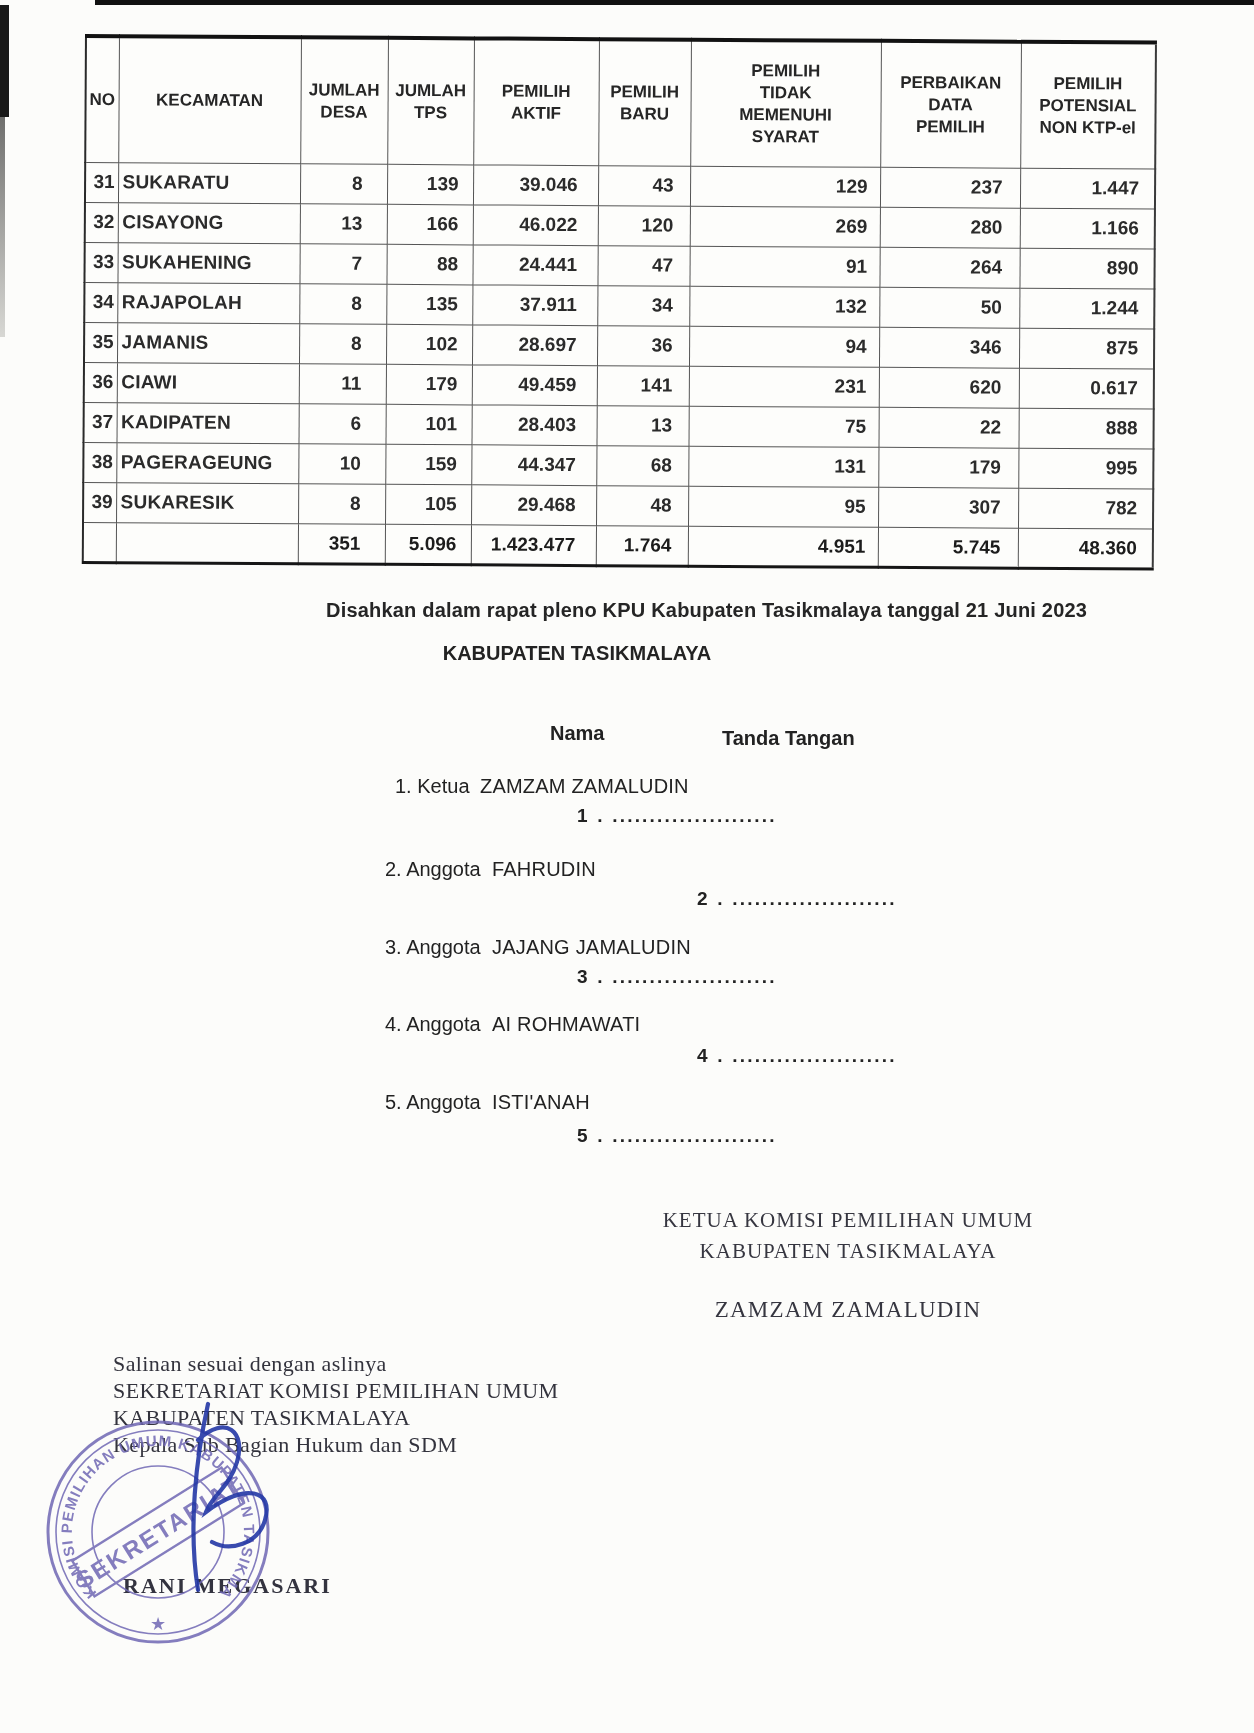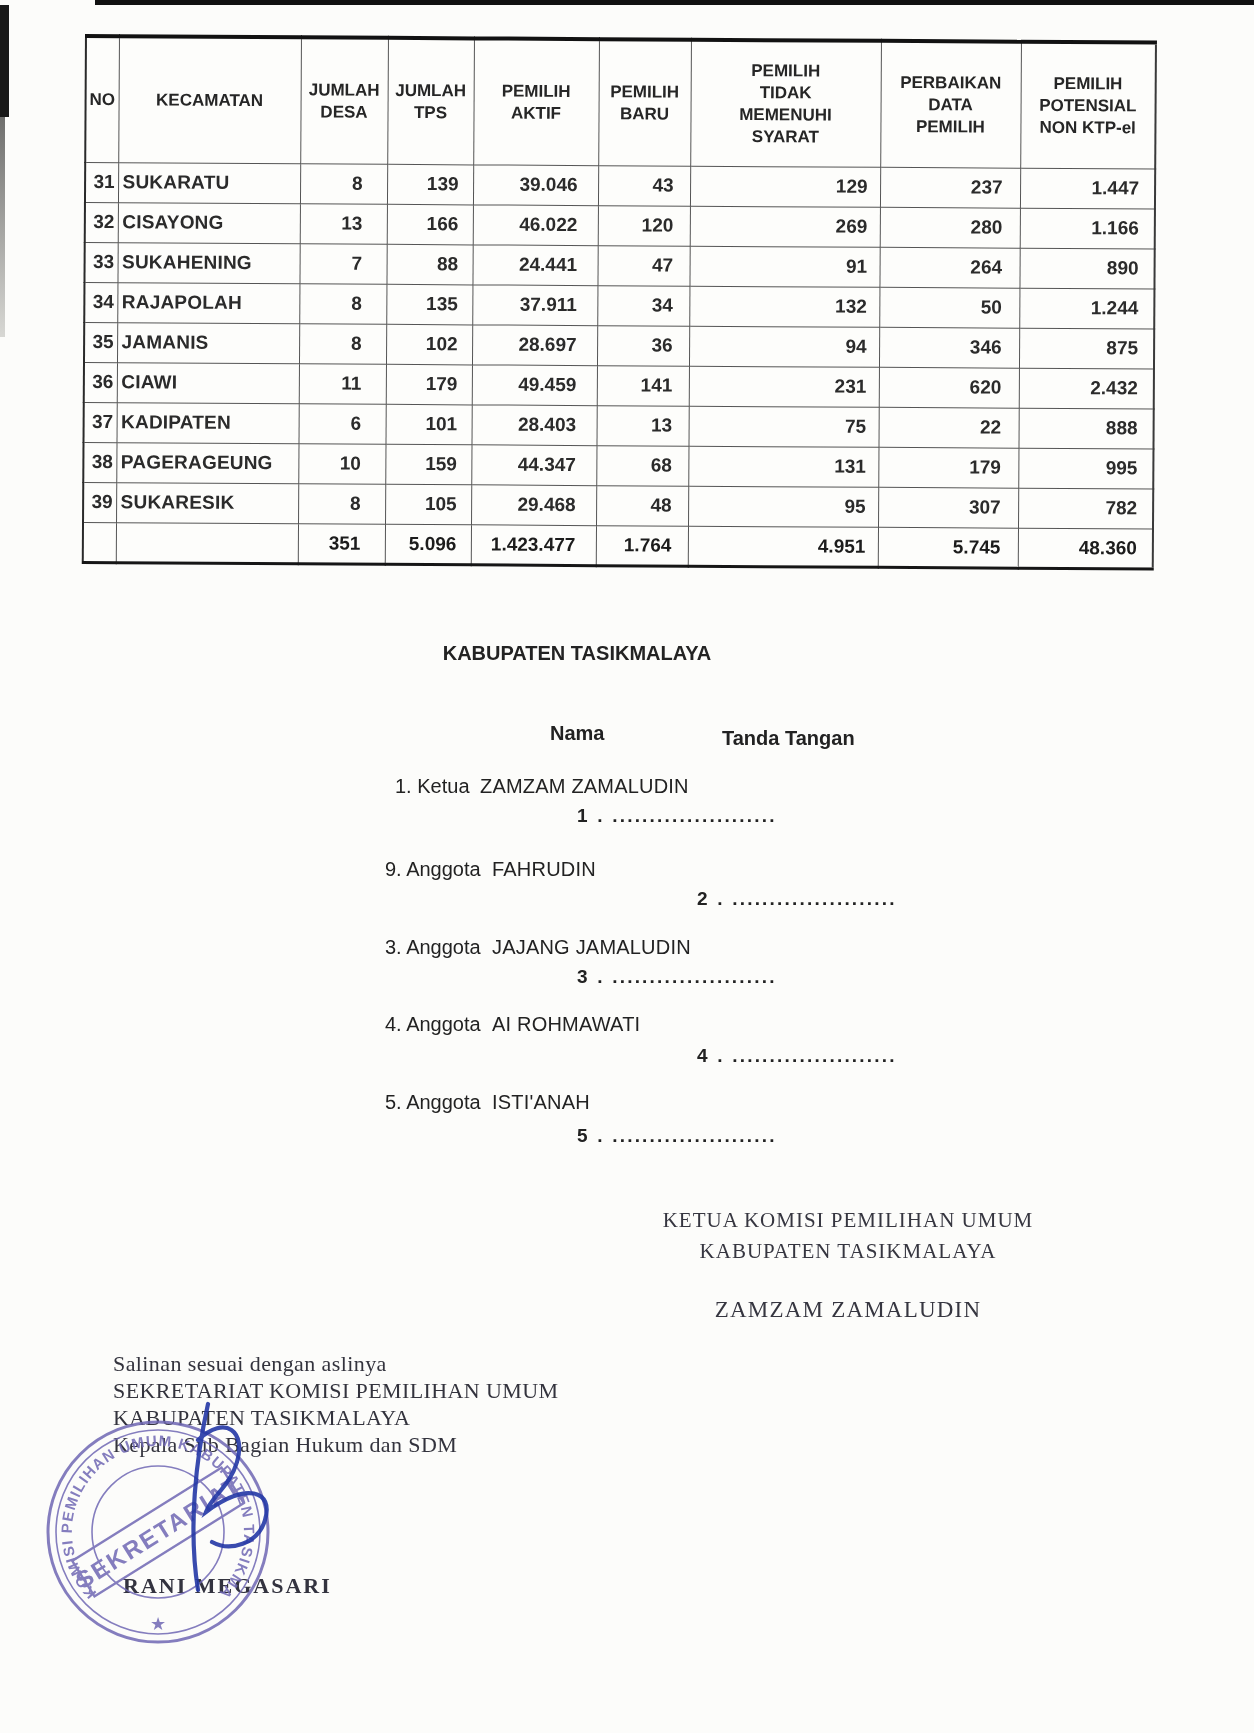--- a/index.html
+++ b/index.html
@@ -163,21 +163,21 @@
         </tr>
         <tr>
           <td class="c-no">36</td>
           <td class="c-kec">CIAWI</td>
           <td class="num p2">11</td>
           <td class="num p3">179</td>
           <td class="num p4">49.459</td>
           <td class="num p5">141</td>
           <td class="num p6">231</td>
           <td class="num p7">620</td>
-          <td class="num p8">2.432</td>
+          <td class="num p8">0.617</td>
         </tr>
         <tr>
           <td class="c-no">37</td>
           <td class="c-kec">KADIPATEN</td>
           <td class="num p2">6</td>
           <td class="num p3">101</td>
           <td class="num p4">28.403</td>
           <td class="num p5">13</td>
           <td class="num p6">75</td>
           <td class="num p7">22</td>
@@ -213,32 +213,33 @@
           <td class="num p4">1.423.477</td>
           <td class="num p5">1.764</td>
           <td class="num p6">4.951</td>
           <td class="num p7">5.745</td>
           <td class="num p8">48.360</td>
         </tr>
       </tbody>
     </table>
   </div>
 
+  <div class="abs ratify">Disahkan dalam rapat pleno KPU Kabupaten Tasikmalaya tanggal 21 Juni 2023</div>
   <div class="abs org">
     <div>KABUPATEN TASIKMALAYA</div>
   </div>
 
   <div class="abs sig-head-nama">Nama</div>
   <div class="abs sig-head-ttd">Tanda Tangan</div>
 
   <div class="abs mem-label" style="left:395px;top:775px;">1. Ketua</div>
   <div class="abs mem-name" style="left:480px;top:775px;">ZAMZAM ZAMALUDIN</div>
   <div class="abs dotline" style="left:577px;top:805px;">1 . ......................</div>
 
-  <div class="abs mem-label" style="left:385px;top:858px;">9. Anggota</div>
+  <div class="abs mem-label" style="left:385px;top:858px;">2. Anggota</div>
   <div class="abs mem-name" style="left:492px;top:858px;">FAHRUDIN</div>
   <div class="abs dotline" style="left:697px;top:888px;">2 . ......................</div>
 
   <div class="abs mem-label" style="left:385px;top:936px;">3. Anggota</div>
   <div class="abs mem-name" style="left:492px;top:936px;">JAJANG JAMALUDIN</div>
   <div class="abs dotline" style="left:577px;top:966px;">3 . ......................</div>
 
   <div class="abs mem-label" style="left:385px;top:1013px;">4. Anggota</div>
   <div class="abs mem-name" style="left:492px;top:1013px;">AI ROHMAWATI</div>
   <div class="abs dotline" style="left:697px;top:1045px;">4 . ......................</div>

